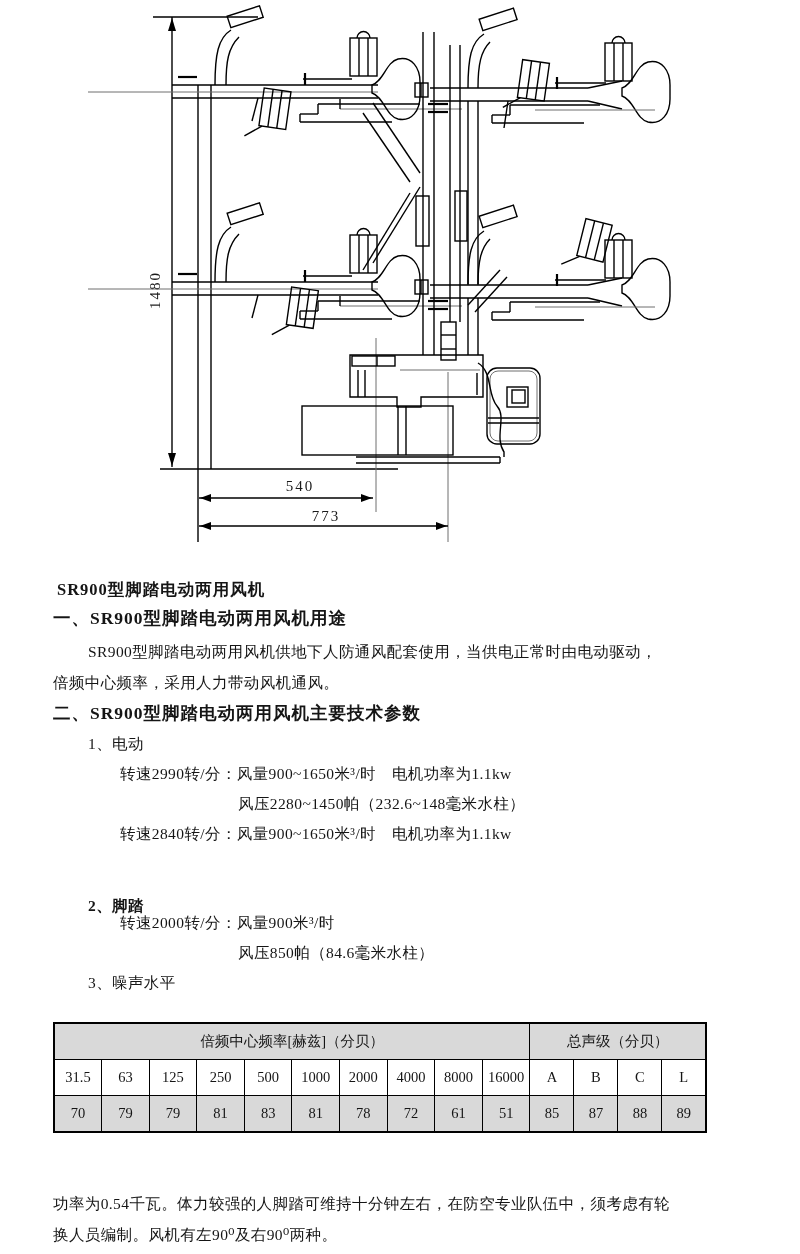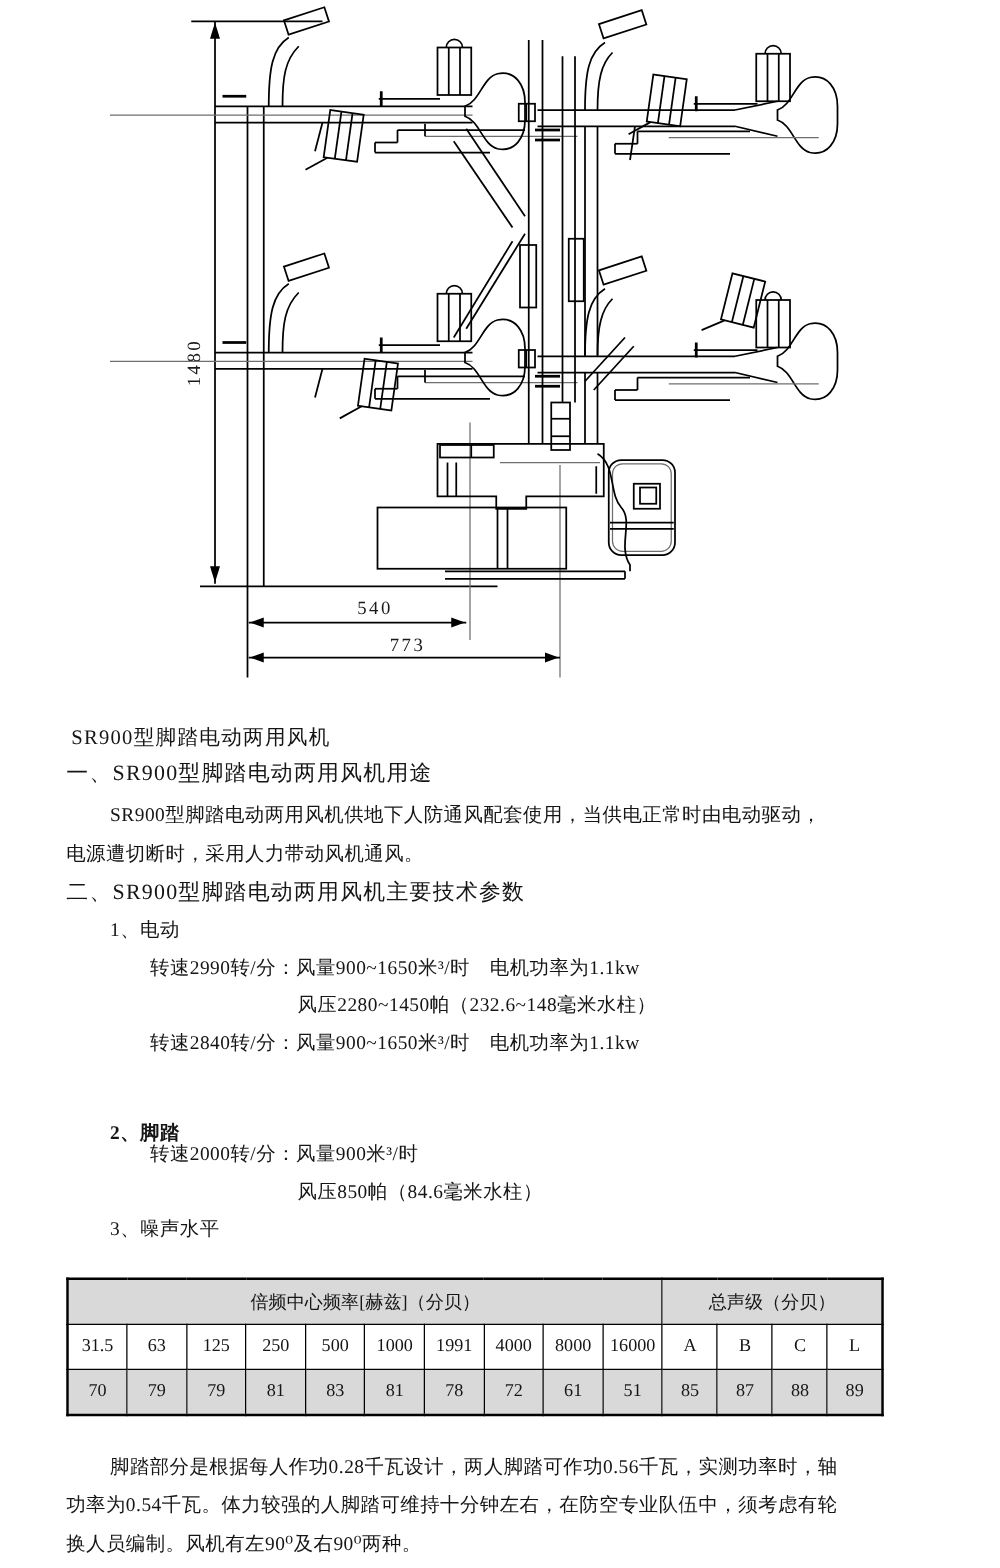--- a/index.html
+++ b/index.html
@@ -5,21 +5,21 @@
   html,body{margin:0;padding:0;background:#ffffff;}
   .page{position:relative;width:800px;height:1254px;background:#ffffff;overflow:hidden;
         font-family:"Liberation Serif","DejaVu Serif",serif;color:#151515;}
   .drawing{position:absolute;left:0;top:0;}
   svg .ln{stroke:#000;fill:none;stroke-width:1.4;}
   svg .tn{stroke:#6e6e6e;fill:none;stroke-width:1;}
   svg .tk{stroke:#000;fill:none;stroke-width:2.2;}
   svg .ar{fill:#000;stroke:none;}
   svg text{fill:#1a1a1a;font-family:"Liberation Serif","DejaVu Serif",serif;}
   .tline{position:absolute;white-space:nowrap;font-size:15.5px;letter-spacing:0.4px;}
-  .b{font-weight:normal;}
+  .b{font-weight:bold;}
   .title{font-size:16.5px;letter-spacing:1px;}
   .head{font-size:17.5px;letter-spacing:1px;}
   table.noise{position:absolute;left:53px;top:1022px;border-collapse:collapse;table-layout:fixed;
         width:652px;border:2px solid #000;}
   table.noise th,table.noise td{border:1px solid #000;text-align:center;vertical-align:middle;
         height:35px;font-size:14.5px;font-weight:normal;padding:0;overflow:hidden;}
   tr.shaded{background:#d9d9d9;}
   tr.plain{background:#ffffff;}
 </style>
 </head>
@@ -209,21 +209,21 @@
       <line class="ln" x1="488" y1="423" x2="539" y2="423"></line>
       <path class="ln" d="M478,363 C493,372 487,395 497,406 C507,417 494,437 504,452 L504,457"></path>
     </g>
   </svg>
 
   <div class="tline b title" style="left:57px;top:579px;">SR900型脚踏电动两用风机</div>
 
   <div class="tline b head" style="left:53px;top:606px;">一、SR900型脚踏电动两用风机用途</div>
 
   <div class="tline" style="left:88px;top:642px;">SR900型脚踏电动两用风机供地下人防通风配套使用，当供电正常时由电动驱动，</div>
-  <div class="tline" style="left:53px;top:673px;">电源遭切断时，采用人力带动风机通风。</div>
+  <div class="tline" style="left:53px;top:673px;">倍频中心频率，采用人力带动风机通风。</div>
 
   <div class="tline b head" style="left:53px;top:701px;">二、SR900型脚踏电动两用风机主要技术参数</div>
 
   <div class="tline" style="left:88px;top:734px;">1、电动</div>
   <div class="tline" style="left:120px;top:764px;text-align:center;">转速2990转/分：风量900~1650米³/时　电机功率为1.1kw</div>
   <div class="tline" style="left:238px;top:794px;">风压2280~1450帕（232.6~148毫米水柱）</div>
   <div class="tline" style="left:120px;top:824px;">转速2840转/分：风量900~1650米³/时　电机功率为1.1kw</div>
 
   <div class="tline" style="left:88px;top:896px;font-weight:bold;">2、脚踏</div>
   <div class="tline" style="left:120px;top:913px;">转速2000转/分：风量900米³/时</div>
@@ -253,21 +253,21 @@
       <th colspan="10">倍频中心频率[赫兹]（分贝）</th>
       <th colspan="4">总声级（分贝）</th>
     </tr>
     <tr class="plain">
       <td>31.5</td>
       <td>63</td>
       <td>125</td>
       <td>250</td>
       <td>500</td>
       <td>1000</td>
-      <td>1991</td>
+      <td>2000</td>
       <td>4000</td>
       <td>8000</td>
       <td>16000</td>
       <td>A</td>
       <td>B</td>
       <td>C</td>
       <td>L</td>
     </tr>
     <tr class="shaded">
       <td>70</td>
@@ -281,17 +281,16 @@
       <td>61</td>
       <td>51</td>
       <td>85</td>
       <td>87</td>
       <td>88</td>
       <td>89</td>
     </tr>
   </tbody>
     </table>
 
-  <div class="tline" style="left:88px;top:1163px;">脚踏部分是根据每人作功0.28千瓦设计，两人脚踏可作功0.56千瓦，实测功率时，轴</div>
   <div class="tline" style="left:53px;top:1194px;">功率为0.54千瓦。体力较强的人脚踏可维持十分钟左右，在防空专业队伍中，须考虑有轮</div>
   <div class="tline" style="left:53px;top:1225px;">换人员编制。风机有左90⁰及右90⁰两种。</div>
 
 </div>
 
 </body></html>

